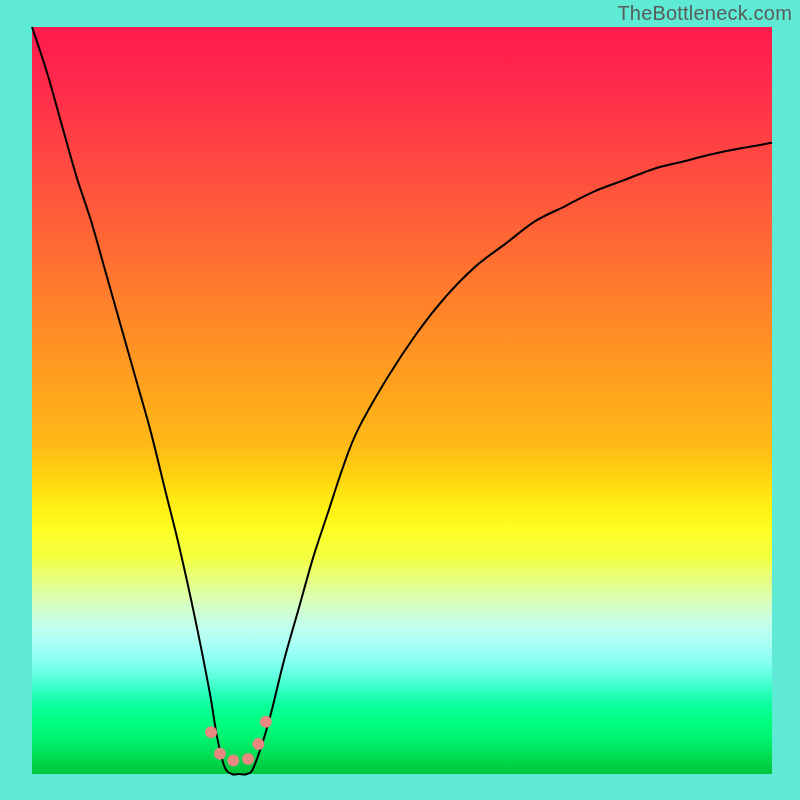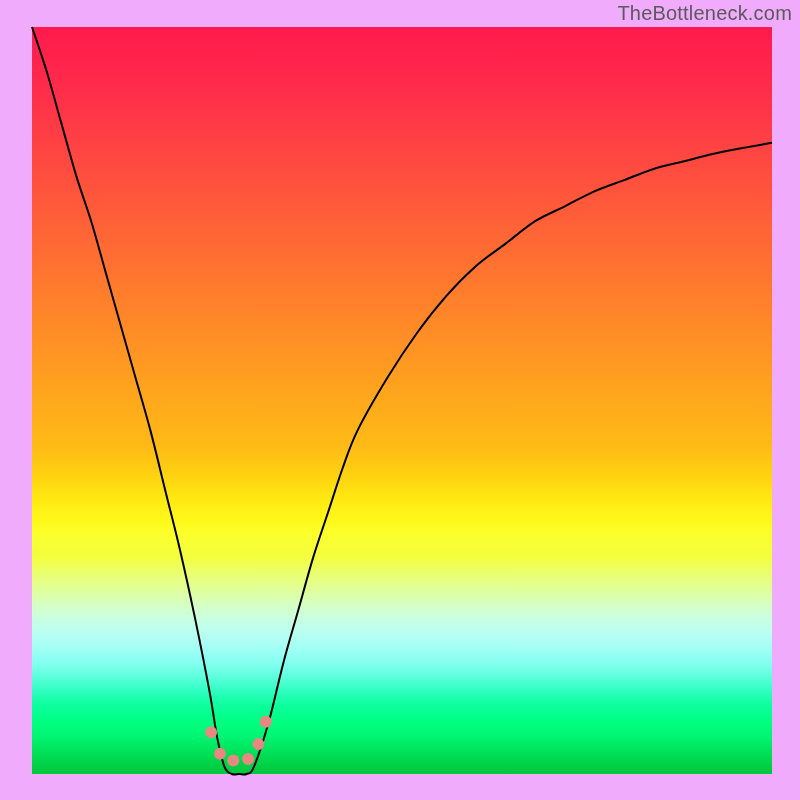--- a/index.html
+++ b/index.html
@@ -10,21 +10,21 @@
     overflow: hidden;
     background: #000;
     font-family: Arial, Helvetica, sans-serif;
   }
   .frame {
     position: absolute;
     left: 0;
     top: 0;
     width: 800px;
     height: 800px;
-    background: #f0abfc;
+    background: #5eead4;
   }
   .plot {
     position: absolute;
     background: linear-gradient(to bottom,
       #ff1a4d 0%,
       #ff2b4b 8%,
       #ff4343 16%,
       #ff5a3a 24%,
       #ff7230 32%,
       #ff8a27 40%,

